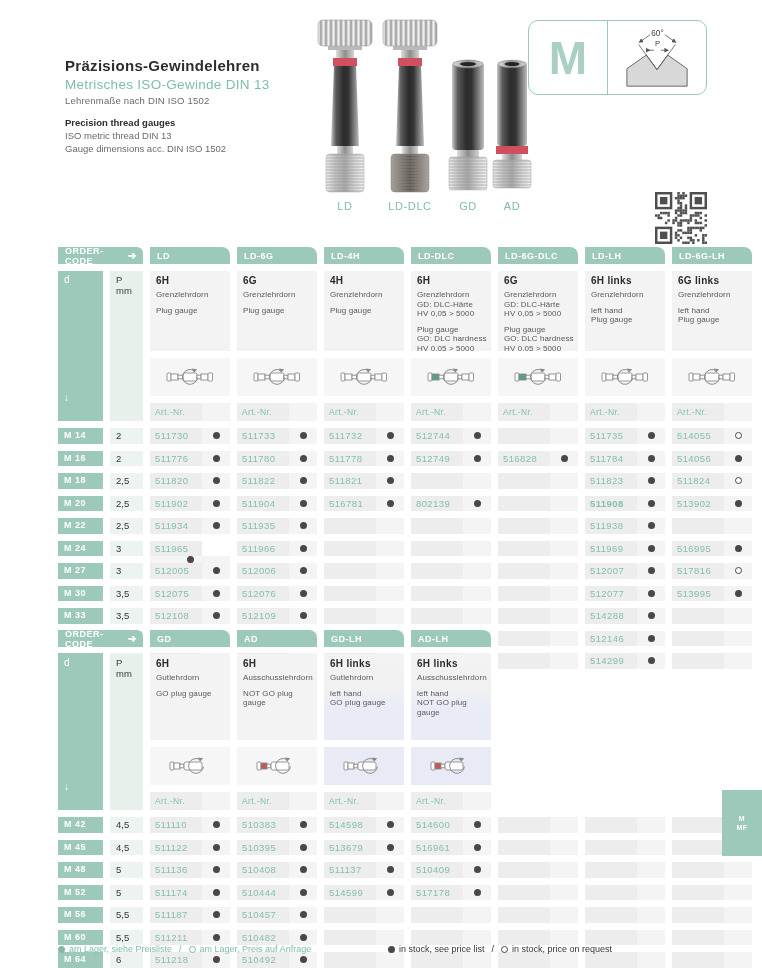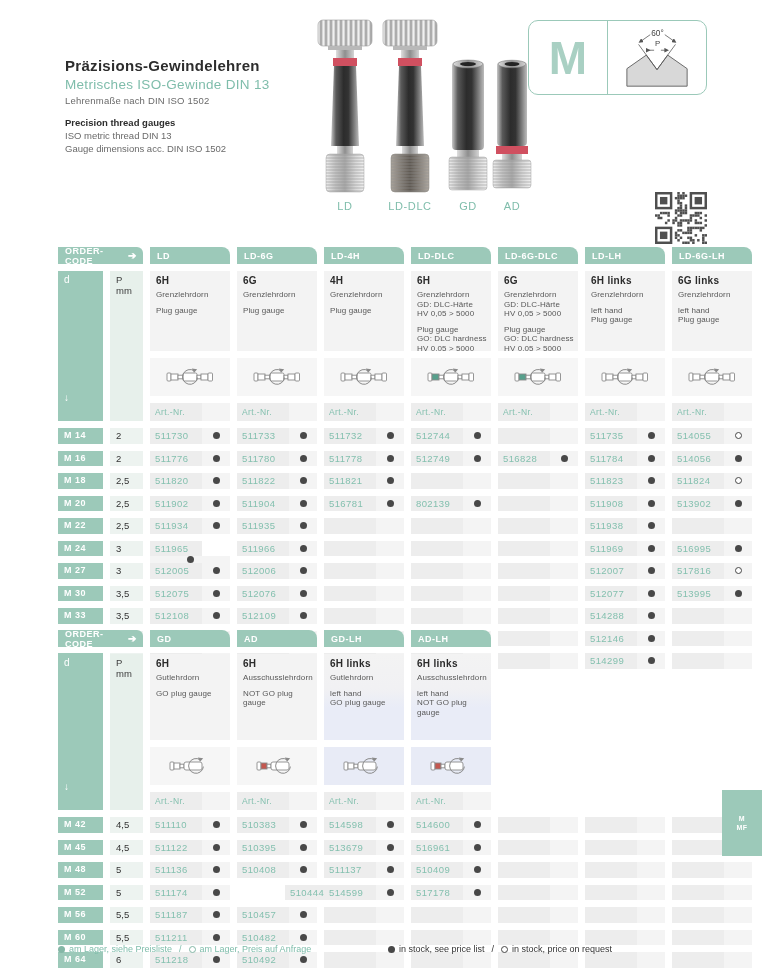--- a/index.html
+++ b/index.html
@@ -689,21 +689,21 @@
       <div class="cellpair" style="grid-area: 8 / 6;">
         <span class="nr artnum">802139</span>
         <span class="dotarea">
           <span class="dot-f"></span>
         </span>
       </div>
       <div class="cellpair" style="grid-area: 8 / 7;">
         <span class="nr artnum"></span>
         <span class="dotarea"></span>
       </div>
-      <div class="cellpair" style="grid-area: 8 / 8;">
+      <div class="cellpair" style="grid-area: 8 / 8; font-weight: bold;">
         <span class="nr artnum">511908</span>
         <span class="dotarea">
           <span class="dot-f"></span>
         </span>
       </div>
       <div class="cellpair" style="grid-area: 8 / 9;">
         <span class="nr artnum">513902</span>
         <span class="dotarea">
           <span class="dot-f"></span>
         </span>
@@ -1201,21 +1201,21 @@
         <span class="dotarea"></span>
       </div>
       <div class="rowlabel" style="grid-area: 8 / 1;">M 52</div>
       <div class="pcellbody" style="grid-area: 8 / 2;">5</div>
       <div class="cellpair" style="grid-area: 8 / 3;">
         <span class="nr artnum">511174</span>
         <span class="dotarea">
           <span class="dot-f"></span>
         </span>
       </div>
-      <div class="cellpair" style="grid-area: 8 / 4; margin-left: 48px;">
+      <div class="cellpair" style="grid-area: 8 / 4;">
         <span class="nr artnum">510444</span>
         <span class="dotarea">
           <span class="dot-f"></span>
         </span>
       </div>
       <div class="cellpair" style="grid-area: 8 / 5;">
         <span class="nr artnum">514599</span>
         <span class="dotarea">
           <span class="dot-f"></span>
         </span>

